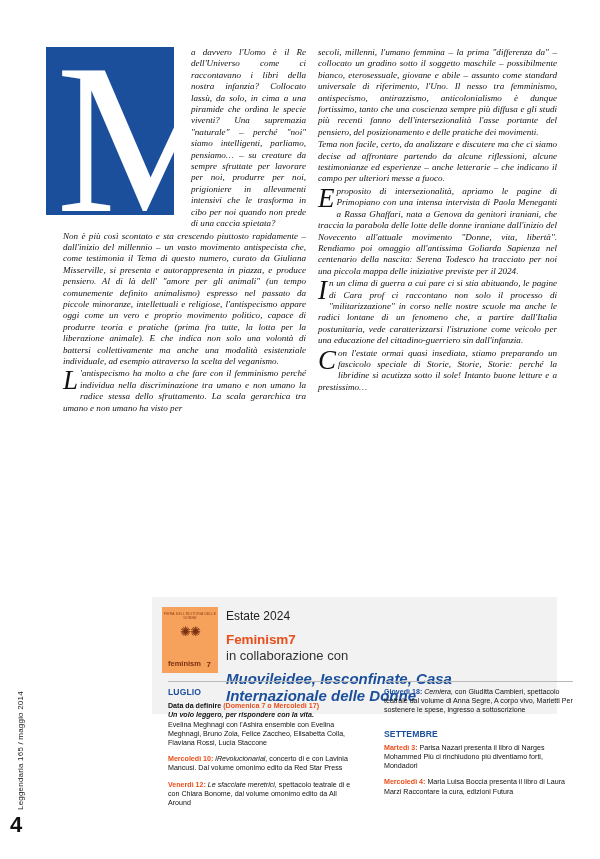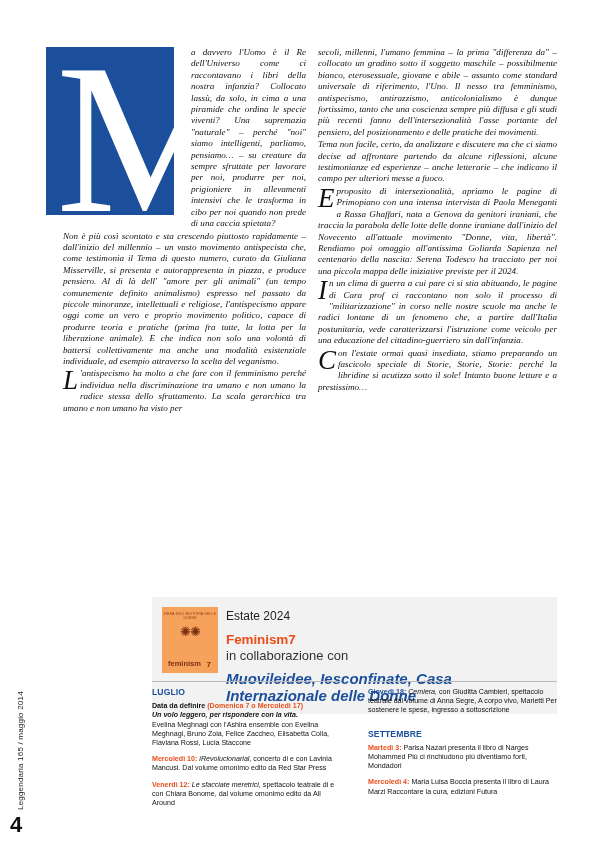--- a/index.html
+++ b/index.html
@@ -206,21 +206,21 @@
     right: 7px;
     bottom: 4px;
     font-size: 8px;
     font-weight: 700;
     color: #7a2f10;
   }
 
   
   .prog {
     position: absolute;
-    left: 152px;
+    left: 168px;
     top: 688px;
     width: 405px;
     height: 160px;
   }
   .prog-col {
     position: absolute;
     top: 0;
     width: 189px;
     font-family: "Liberation Sans", sans-serif;
     font-size: 7.1px;

